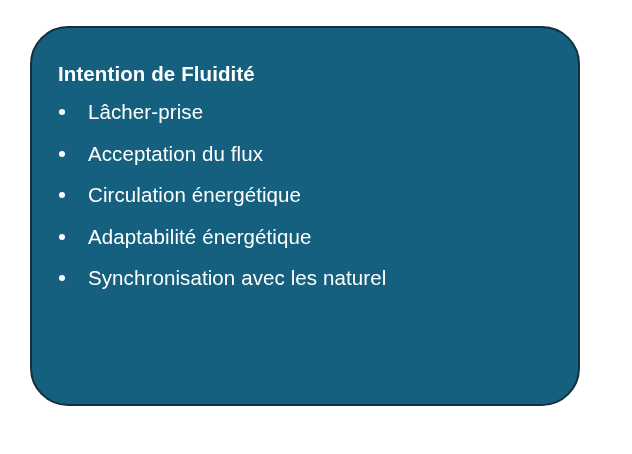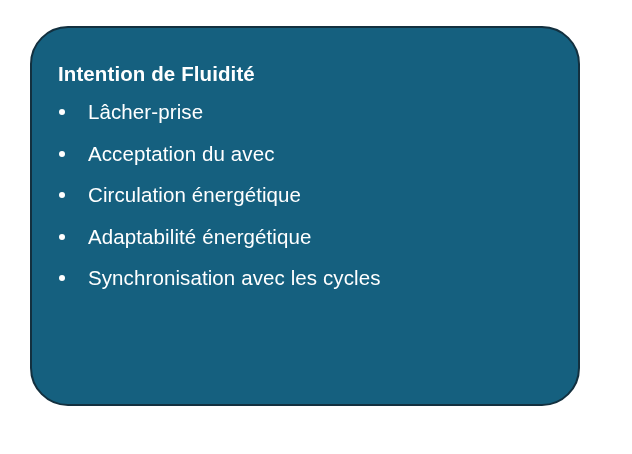--- a/index.html
+++ b/index.html
@@ -94,31 +94,31 @@
     <h1 class="card-title">Intention de Fluidité</h1>
 
 
     <ul class="card-list">
       <li>
         <span class="bullet-dot"></span>
         <span>Lâcher-prise</span>
       </li>
       <li>
         <span class="bullet-dot"></span>
-        <span>Acceptation du avec</span>
+        <span>Acceptation du flux</span>
       </li>
       <li>
         <span class="bullet-dot"></span>
         <span>Circulation énergétique</span>
       </li>
       <li>
         <span class="bullet-dot"></span>
         <span>Adaptabilité énergétique</span>
       </li>
       <li>
         <span class="bullet-dot"></span>
-        <span>Synchronisation avec les cycles</span>
+        <span>Synchronisation avec les naturel</span>
       </li>
     </ul>
 
   </div>
 
 </div>
 
 </body></html>

